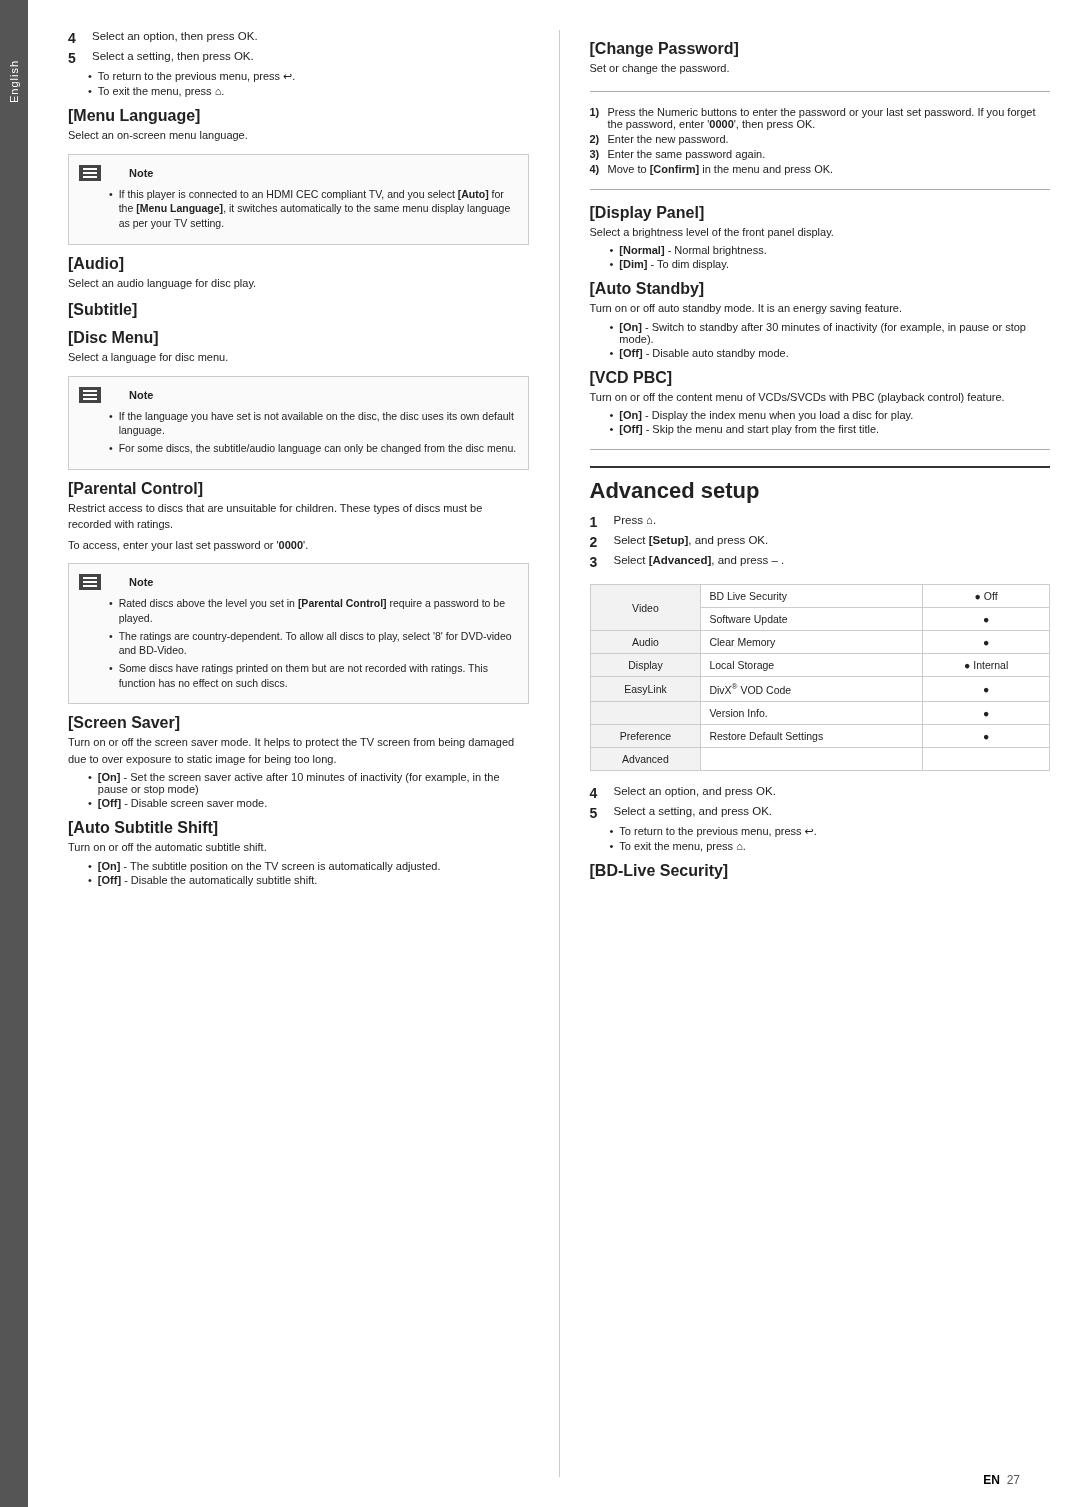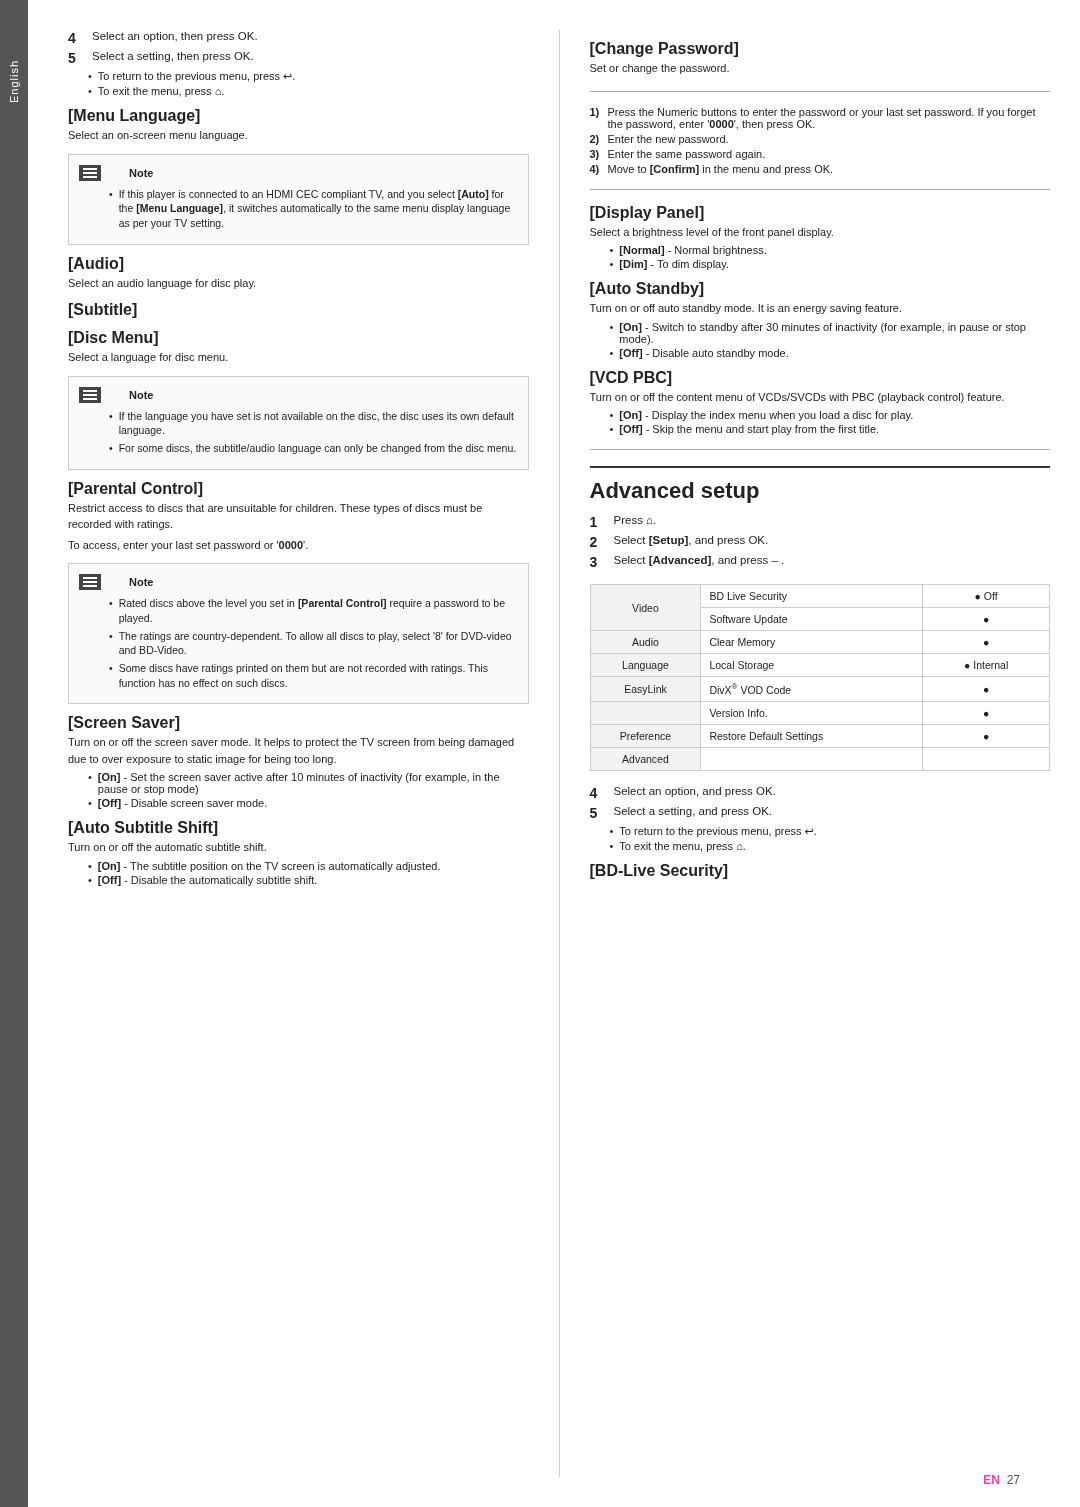--- a/index.html
+++ b/index.html
@@ -172,21 +172,21 @@
     .page-num {
       position: absolute;
       bottom: 20px;
       right: 60px;
       font-size: 12px;
       color: #555;
     }
     .en-label {
       font-weight: bold;
       font-size: 12px;
-      color: #ec4899;
+      color: #000000;
     }
     .superscript {
       font-size: 8px;
       vertical-align: super;
     }
   </style>
 </head>
 <body>
 
 <div class="page-container">
@@ -407,21 +407,21 @@
           <tr>
             <td class="item-cell">Software Update</td>
             <td class="val-cell">●</td>
           </tr>
           <tr>
             <td class="cat-cell">Audio</td>
             <td class="item-cell">Clear Memory</td>
             <td class="val-cell">●</td>
           </tr>
           <tr>
-            <td class="cat-cell">Language</td>
+            <td class="cat-cell">Display</td>
             <td class="item-cell">Local Storage</td>
             <td class="val-cell">● Internal</td>
           </tr>
           <tr>
             <td class="cat-cell">EasyLink</td>
             <td class="item-cell">DivX<span class="superscript">®</span> VOD Code</td>
             <td class="val-cell">●</td>
           </tr>
           <tr>
             <td class="cat-cell"></td>

